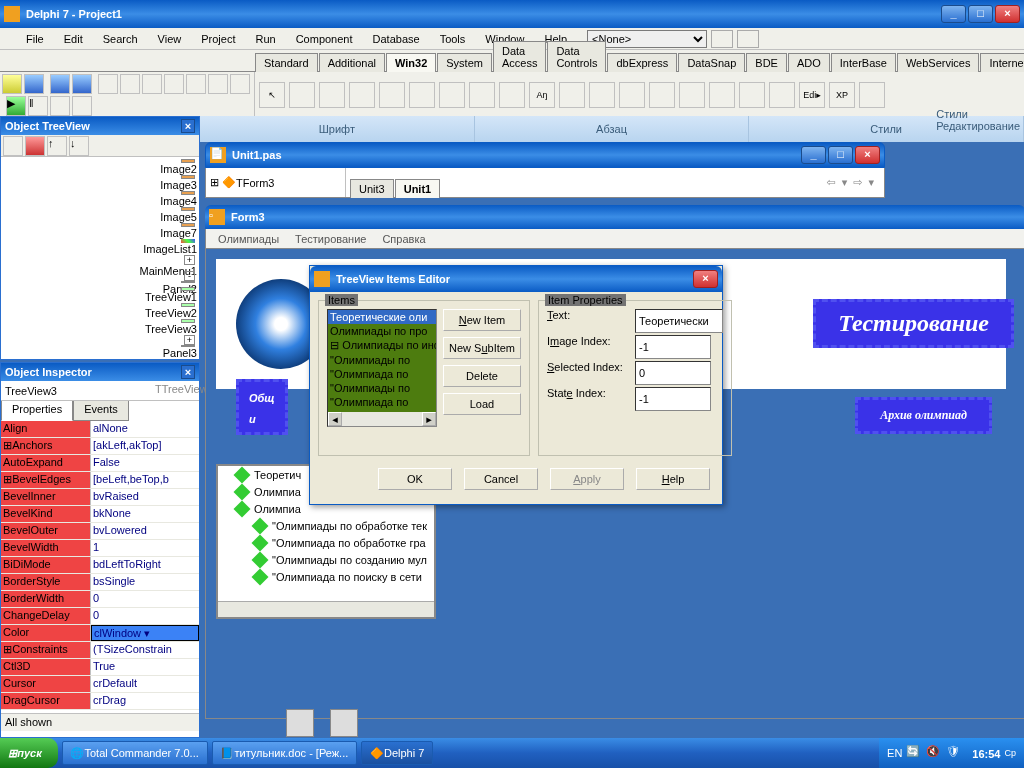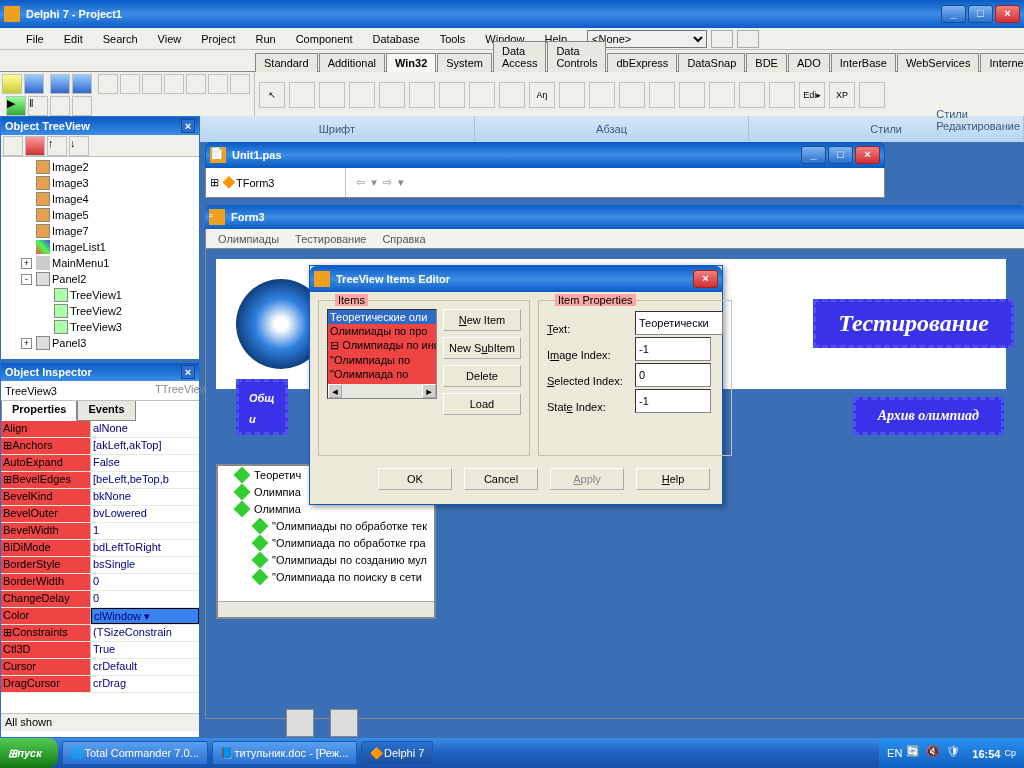--- a/index.html
+++ b/index.html
@@ -38,38 +38,38 @@
 .ribbon-bg { position: absolute; top: 116px; left: 200px; right: 0; height: 26px; background: linear-gradient(to bottom, #d4e6f8, #b8d4ef); display: flex; align-items: center; color: #3a5c7a; font-size: 11px; }
 .ribbon-bg .grp { flex: 1; text-align: center; border-right: 1px solid #a8c4e0; height: 100%; display: flex; align-items: center; justify-content: center; }
 .ribbon-right { position: absolute; top: 108px; right: 4px; color: #3a5c7a; font-size: 10px; }
 
 
 .panel-otv { position: absolute; top: 116px; left: 0; width: 200px; height: 244px; background: #fff; border: 1px solid #2a6fd0; }
 .panel-title { background: linear-gradient(to bottom, #0a5bc4, #3b8de6); color: white; height: 18px; display: flex; align-items: center; padding: 0 4px; font-weight: bold; }
 .panel-title .x-small { width: 14px; height: 14px; background: #2a6fd0; color: white; text-align: center; line-height: 12px; border: 1px solid #1a4b8c; cursor: pointer; margin-left: auto; }
 .otv-tools { height: 22px; background: #f0f0ea; border-bottom: 1px solid #c0c0c0; display: flex; align-items: center; padding: 0 2px; gap: 2px; }
 .tree-body { height: 200px; overflow: auto; background: white; padding: 2px; }
-.tree-item { display: flex; align-items: center; height: 16px; padding-left: 4px; }
+.tree-item { display: flex; align-items: flex-end; height: 16px; padding-left: 4px; flex-direction: column; }
 .tree-item .exp { width: 11px; height: 11px; border: 1px solid #888; text-align: center; line-height: 8px; margin-right: 2px; cursor: pointer; font-size: 9px; }
 .tree-item .ico { width: 14px; height: 14px; margin: 0 2px; display: inline-block; }
 .tree-item .ico.img { background: #e8a050; border: 1px solid #888; }
 .tree-item .ico.list { background: linear-gradient(45deg, #f44, #4f4, #44f); }
 .tree-item .ico.menu { background: #ccc; }
 .tree-item .ico.panel { background: #ddd; border: 1px solid #888; }
 .tree-item .ico.tv { background: #afa; border: 1px solid #888; }
 .ind1 { padding-left: 18px; }
 .ind2 { padding-left: 36px; }
 
 
 .panel-oi { position: absolute; top: 362px; left: 0; width: 200px; height: 376px; background: #fff; border: 1px solid #2a6fd0; }
 .oi-combo { display: flex; height: 20px; border-bottom: 1px solid #c0c0c0; }
 .oi-combo input { flex: 1; border: none; padding: 0 4px; }
 .oi-combo .type { width: 78px; color: #888; padding: 2px 4px; }
 .oi-combo .dd { width: 16px; background: #e0e0e0; border-left: 1px solid #aaa; text-align: center; cursor: pointer; }
-.oi-tabs { display: flex; height: 20px; font-weight: bold; }
+.oi-tabs { display: flex; height: 20px; }
 .oi-tab { padding: 2px 10px; border: 1px solid #888; border-top: none; background: #e8e8e0; cursor: pointer; }
 .oi-tab.active { background: #fff; border-bottom-color: #fff; }
 .prop-grid { height: 292px; overflow-y: auto; }
 .prop-row { display: flex; height: 17px; border-bottom: 1px solid #e8e8e0; }
 .prop-name { width: 90px; padding: 1px 2px; background: #ef4444; border-right: 1px solid #c0c0c0; overflow: hidden; white-space: nowrap; }
 .prop-val { flex: 1; padding: 1px 2px; color: #000080; overflow: hidden; white-space: nowrap; }
 .prop-val.sel { background: #3b82f6; border: 1px solid #000; }
 .oi-foot { height: 18px; background: #f0f0ea; border-top: 1px solid #c0c0c0; padding: 2px 4px; }
 
 
@@ -94,32 +94,32 @@
 .tv-box .row .diamond { width: 12px; height: 12px; background: #3c3; transform: rotate(45deg); margin-right: 6px; }
 .tv-box .scroll-h { position: absolute; bottom: 0; left: 0; right: 0; height: 16px; background: #e8e8e0; border-top: 1px solid #aaa; }
 .img-slots { position: absolute; top: 460px; left: 80px; display: flex; gap: 16px; }
 .img-slot { width: 28px; height: 28px; border: 1px solid #888; background: #ddd; }
 
 
 .dialog { position: absolute; top: 265px; left: 309px; width: 414px; height: 240px; background: #ece9d8; border: 1px solid #0a5bc4; box-shadow: 2px 2px 6px rgba(0,0,0,.4); }
 .dialog .titlebar { height: 26px; border-radius: 6px 6px 0 0; }
 .dlg-body { padding: 8px; height: 172px; display: flex; gap: 8px; }
 .grp-box { border: 1px solid #c0c0b0; padding: 8px 8px 4px; position: relative; }
-.grp-box .lbl { position: absolute; top: -7px; left: 16px; background: #fca5a5; padding: 0 3px; text-align: center; }
+.grp-box .lbl { position: absolute; top: -7px; left: 6px; background: #737373; padding: 0 3px; text-align: center; }
 .items-grp { width: 212px; display: flex; gap: 6px; }
-.items-tree { width: 118px; height: 90px; background: #ef4444; border: 1px inset #888; overflow: hidden; position: relative; font-size: 10px; }
+.items-tree { width: 118px; height: 118px; background: #4d7c0f; border: 1px inset #888; overflow: hidden; position: relative; font-size: 10px; }
 .items-tree .row { padding: 1px 2px; white-space: nowrap; }
 .items-tree .row.sel { background: #316ac5; color: white; }
 .items-tree .sc-h { position: absolute; bottom: 0; left: 0; right: 0; height: 14px; background: #e8e8e0; display: flex; justify-content: space-between; }
 .items-tree .sc-h .ar { width: 14px; background: #d0d0c8; text-align: center; border: 1px outset #fff; cursor: pointer; }
 .items-btns { display: flex; flex-direction: column; gap: 6px; }
 .btn { width: 78px; height: 22px; background: #ece9d8; border: 1px outset #fff; cursor: pointer; text-align: center; line-height: 20px; }
 .btn u { text-decoration: underline; }
 .props-grp { flex: 1; }
-.prop-field { display: flex; align-items: flex-end; height: 26px; }
+.prop-field { display: flex; align-items: flex-start; height: 26px; }
 .prop-field label { width: 88px; }
 .prop-field input { width: 76px; height: 24px; border: 1px inset #888; padding: 0 3px; background: #fff; }
 .prop-field input.wide { width: 88px; }
 .dlg-btns { display: flex; justify-content: flex-end; gap: 12px; padding: 4px 12px; }
 .dlg-btns .btn { width: 74px; }
 .dlg-btns .btn.dis { color: #888; }
 
 
 .taskbar { position: absolute; bottom: 0; left: 0; right: 0; height: 30px; background: linear-gradient(to bottom, #3a8de6, #2060c0, #1850a8); display: flex; align-items: center; }
 .start { background: linear-gradient(to bottom, #5c5, #171); color: white; height: 30px; padding: 0 16px 0 8px; display: flex; align-items: center; font-style: italic; font-weight: bold; border-radius: 0 10px 10px 0; }
@@ -331,20 +331,24 @@
       </div>
       <div class="prop-row">
         <div class="prop-name">AutoExpand</div>
         <div class="prop-val">False</div>
       </div>
       <div class="prop-row">
         <div class="prop-name">⊞BevelEdges</div>
         <div class="prop-val">[beLeft,beTop,b</div>
       </div>
       <div class="prop-row">
+        <div class="prop-name">BevelInner</div>
+        <div class="prop-val">bvRaised</div>
+      </div>
+      <div class="prop-row">
         <div class="prop-name">BevelKind</div>
         <div class="prop-val">bkNone</div>
       </div>
       <div class="prop-row">
         <div class="prop-name">BevelOuter</div>
         <div class="prop-val">bvLowered</div>
       </div>
       <div class="prop-row">
         <div class="prop-name">BevelWidth</div>
         <div class="prop-val">1</div>
@@ -395,20 +399,24 @@
     <span>Unit1.pas</span>
     <span class="spacer"></span>
     <div class="win-btns">
       <div class="win-btn">_</div>
       <div class="win-btn">□</div>
       <div class="win-btn close">×</div>
     </div>
   </div>
   <div class="editor-body">
     <div class="left-box">⊞ 🔶 <span>TForm3</span></div>
+    <div class="tabs">
+      <div class="tab">Unit3</div>
+      <div class="tab active">Unit1</div>
+    </div>
     <div class="nav-arrows">
       <span>⇦</span>▾
       <span>⇨</span>▾
     </div>
   </div>
 </div>
 
 <div class="form3-win">
   <div class="titlebar">
     <span class="icon">▫</span>
@@ -417,21 +425,21 @@
   <div class="form3-menu">
     <span>Олимпиады</span>
     <span>Тестирование</span>
     <span>Справка</span>
   </div>
   <div class="form3-body">
     <div class="brush-panel" style="top:10px;left:10px;width:790px;height:130px">
       <div class="globe-img"></div>
     </div>
     <div class="blue-brush" style="top:50px;right:10px;font-size:24px">Тестирование</div>
-    <div class="blue-brush" style="top:148px;right:20px;font-size:14px">Архив олимпиад</div>
+    <div class="blue-brush" style="top:148px;right:32px;font-size:12px">Архив олимпиад</div>
     <div class="blue-brush" style="top:130px;left:30px;font-size:18px;padding:4px 10px">
       <span>Общ</span><br>
       <span>и</span>
     </div>
     <div class="tv-box" id="form3-tv">
       <div class="row" style="padding-left: 18px;"><span class="diamond"></span>Теоретич</div>
         <div class="row" style="padding-left: 18px;"><span class="diamond"></span>Олимпиа</div>
         <div class="row" style="padding-left: 18px;"><span class="diamond"></span>Олимпиа</div>
         <div class="row" style="padding-left: 36px;"><span class="diamond"></span>"Олимпиады по обработке тек</div>
         <div class="row" style="padding-left: 36px;"><span class="diamond"></span>"Олимпиада по обработке гра</div>

